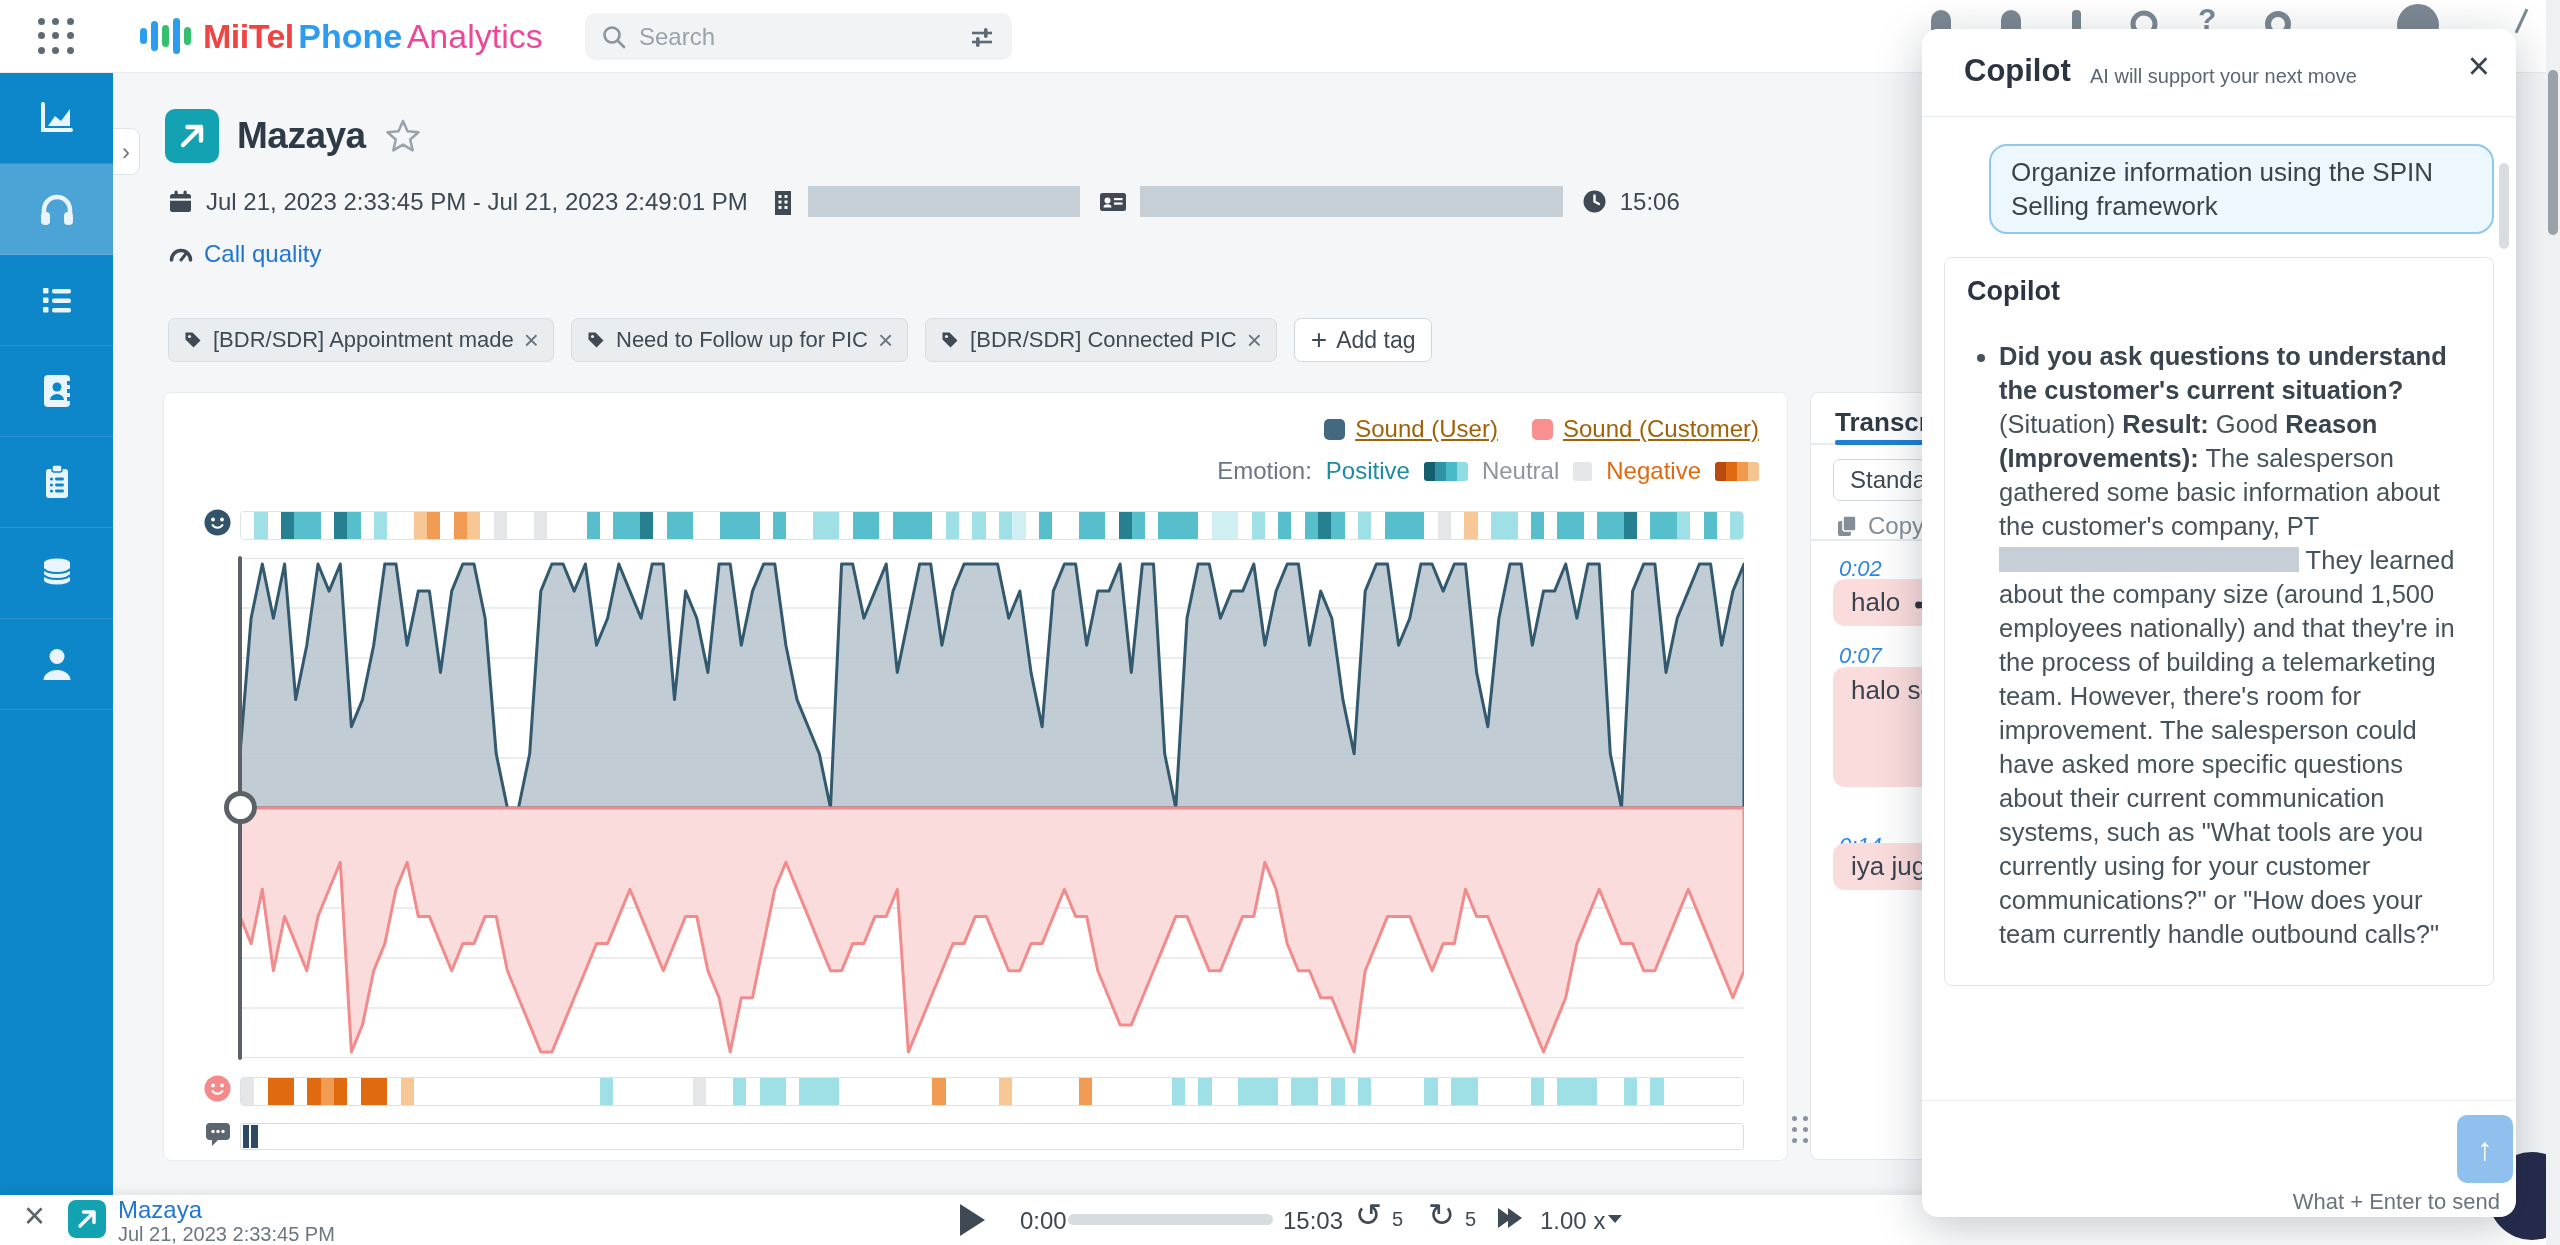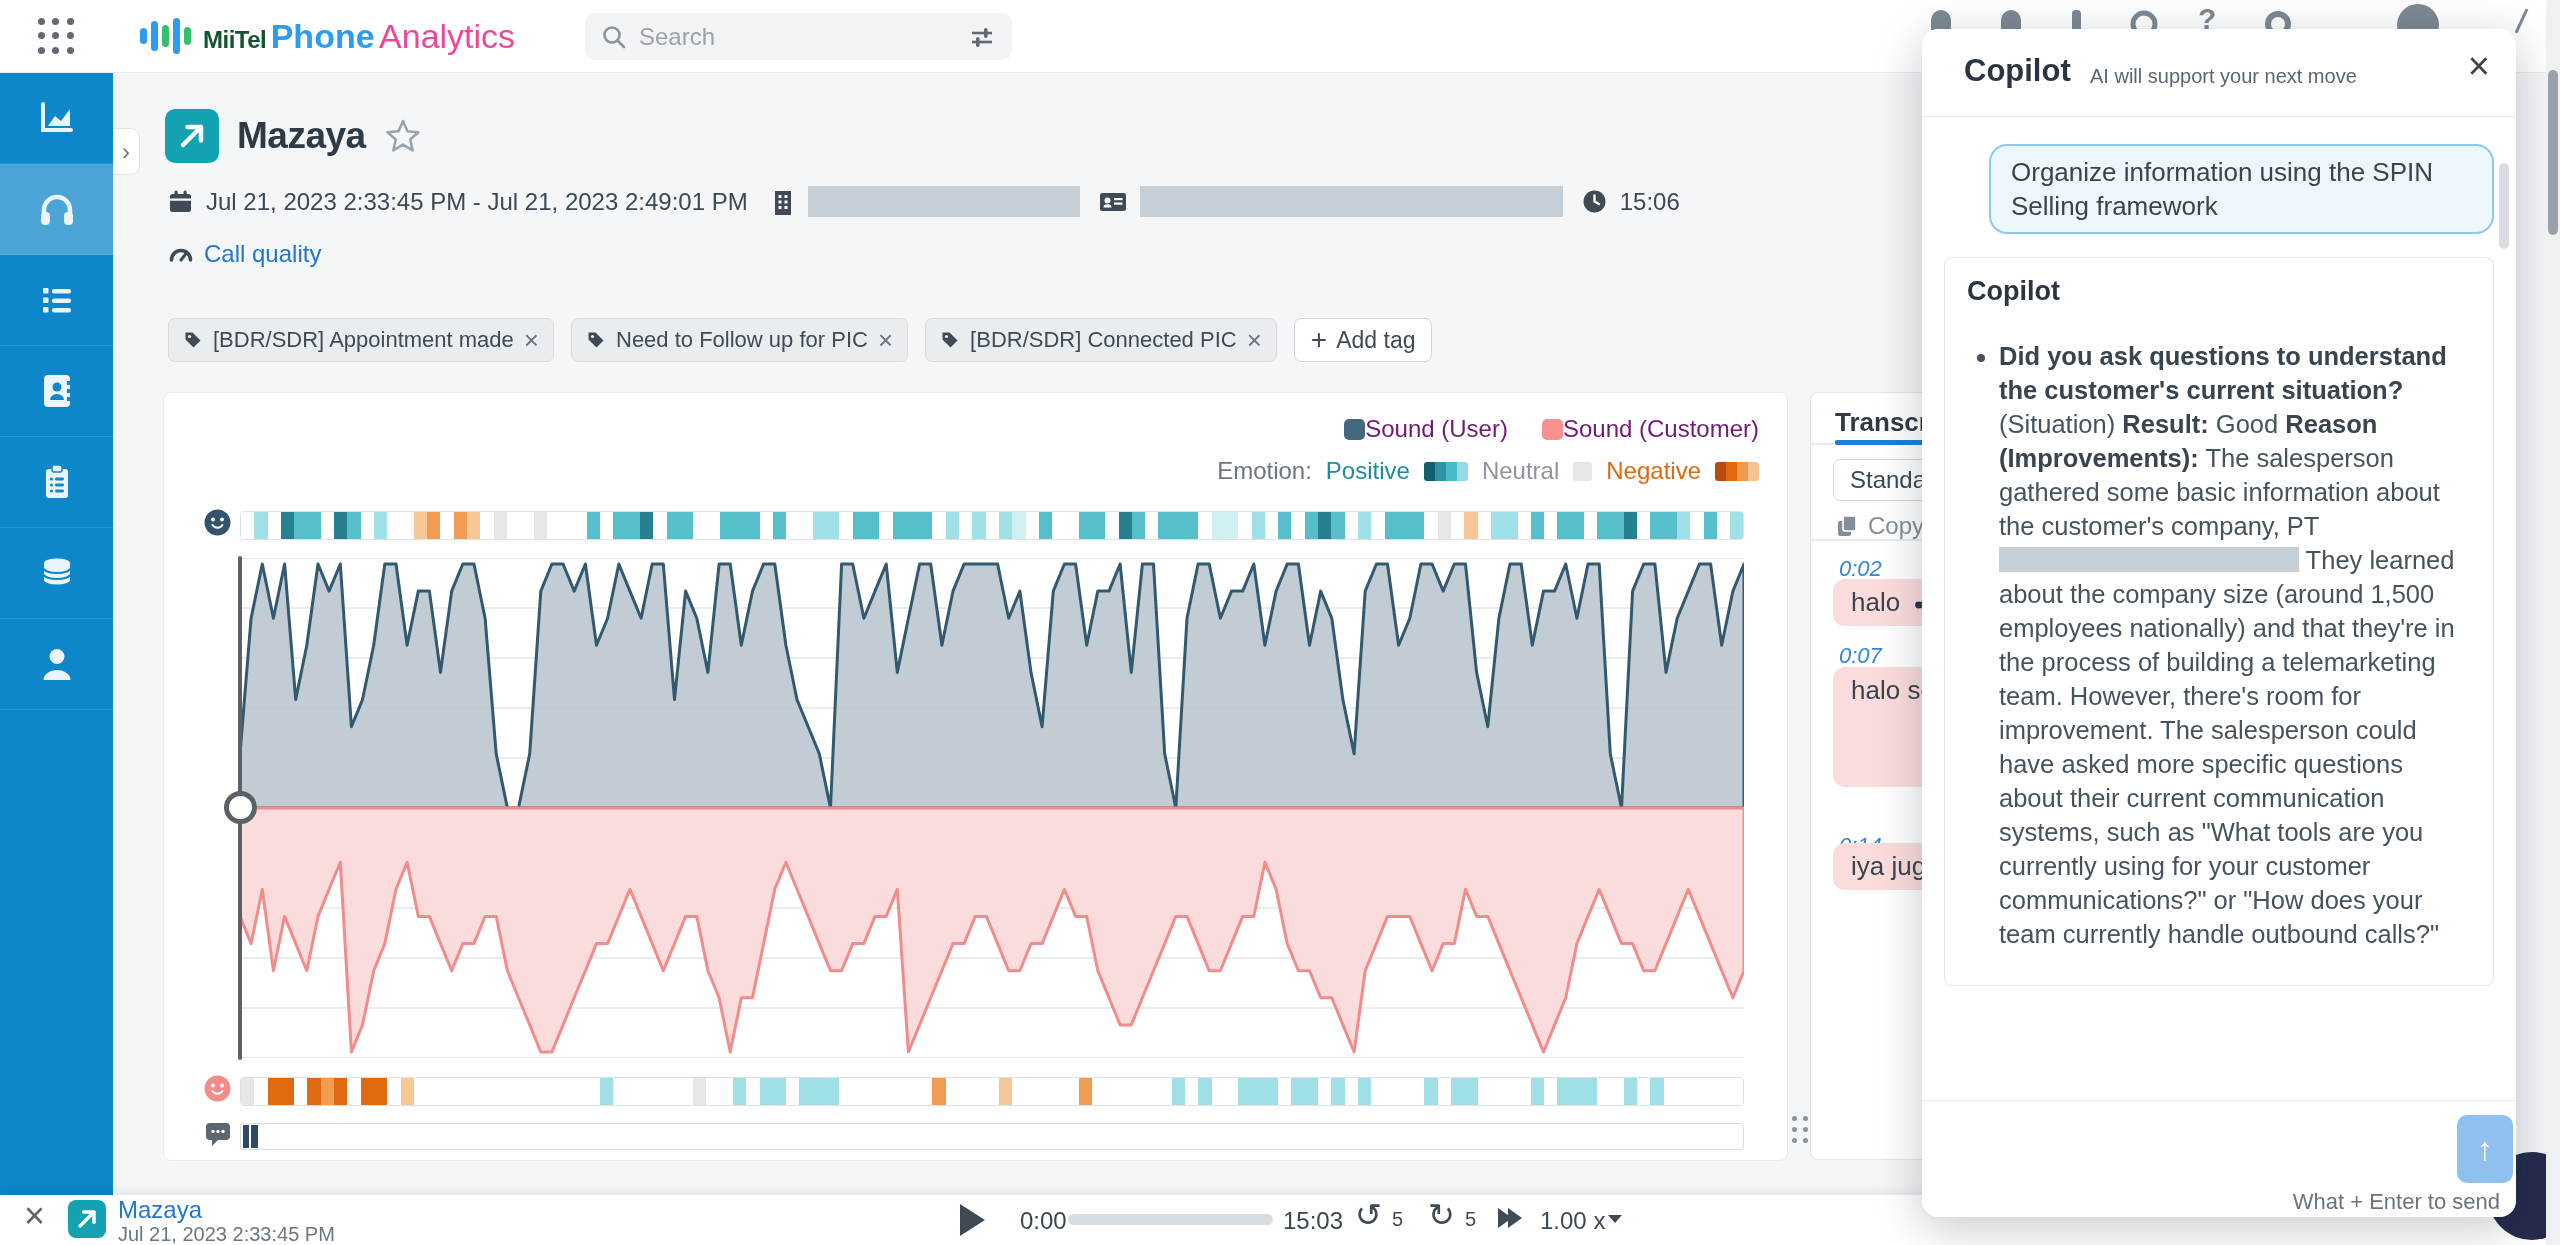--- a/index.html
+++ b/index.html
@@ -8,21 +8,21 @@
 
   
   #header { position:absolute; left:0; top:0; width:2560px; height:73px; background:#fff;
             border-bottom:1px solid #e8eaec; z-index:20; }
   .grid-btn { position:absolute; left:38px; top:18px; width:38px; height:38px; display:grid;
               grid-template-columns:repeat(3,1fr); gap:5px; cursor:pointer; }
   .grid-btn i { width:7px; height:7px; border-radius:50%; background:#5f6a74; }
   .logo { position:absolute; left:140px; top:14px; display:flex; align-items:center; gap:12px; }
   .logo-bars { display:flex; align-items:center; gap:4px; height:44px; }
   .logo-bars i { width:7px; border-radius:4px; }
-  .brand  { font-size:24px; font-weight:bold; color:#14532d; letter-spacing:-0.5px; }
+  .brand  { font-size:34px; font-weight:bold; color:#ef4444; letter-spacing:-0.5px; }
   .brand-blue { font-size:34px; font-weight:bold; color:#2b9cf2; }
   .brand-gray { font-size:34px; color:#ec4899; }
   .search-box { position:absolute; left:585px; top:13px; width:427px; height:47px; background:#f1f3f5;
                 border-radius:10px; display:flex; align-items:center; padding:0 16px; gap:12px; }
   .search-box .ph { font-size:24px; color:#9aa3ab; flex:1; }
   .peek { position:absolute; top:6px; color:#7c8893; }
 
   
   #sidebar { position:absolute; left:0; top:73px; width:113px; height:1122px; background:#0d87c9; z-index:18; }
   .side-item { width:113px; height:91px; display:flex; align-items:center; justify-content:center;
@@ -46,21 +46,21 @@
               display:flex; align-items:center; gap:10px; padding:0 14px; font-size:22px; color:#3f4a54; cursor:default; }
   .tag-x { color:#6b757f; font-size:26px; cursor:pointer; line-height:1; }
   .add-tag { height:44px; background:#fff; border:1px solid #cfd6dc; border-radius:7px;
              display:flex; align-items:center; gap:9px; padding:0 16px; font-size:23px; color:#3f4a54; cursor:pointer; }
   .add-plus { font-size:28px; color:#3f4a54; line-height:1; }
 
   
   #chart-card { position:absolute; left:50px; top:319px; width:1625px; height:769px; background:#fff;
                 border:1px solid #e9ecee; border-radius:8px; }
   .legend1 { position:absolute; right:28px; top:22px; display:flex; gap:34px; align-items:center; }
-  .legend1 .item { display:flex; align-items:center; font-size:24px; color:#701a75; }
+  .legend1 .item { display:flex; gap:10px; align-items:center; font-size:24px; color:#a16207;text-decoration:underline; }
   .legend1 .sq { width:21px; height:21px; border-radius:5px; }
   .legend2 { position:absolute; right:28px; top:64px; display:flex; gap:14px; align-items:center; font-size:24px; }
   .swatch { display:flex; height:19px; border-radius:3px; overflow:hidden; }
   .swatch i { width:11px; height:19px; }
   .strip { position:absolute; left:76px; width:1504px; height:29px; border:1px solid #dde2e6;
            border-radius:4px; background:#fff; display:flex; overflow:hidden; }
   .strip i { flex:1; }
   #plot { position:absolute; left:76px; top:165px; width:1504px; height:500px; }
   .scrub-line { position:absolute; left:74px; top:163px; width:4px; height:504px; background:#5b6166; border-radius:2px; z-index:3; }
   .scrub-handle { position:absolute; left:60px; top:398px; width:33px; height:33px; border-radius:50%;

